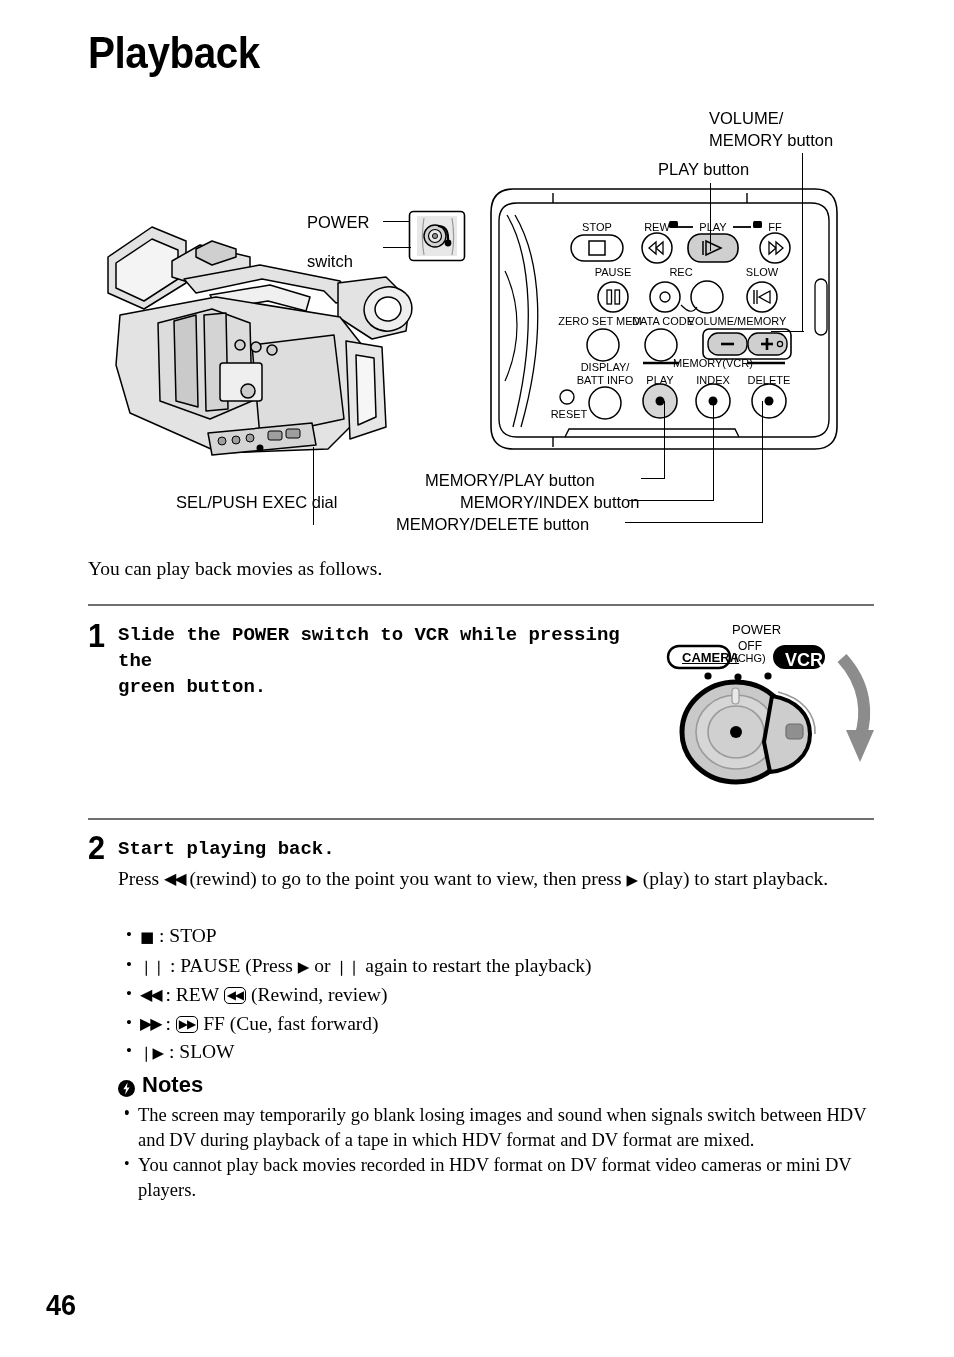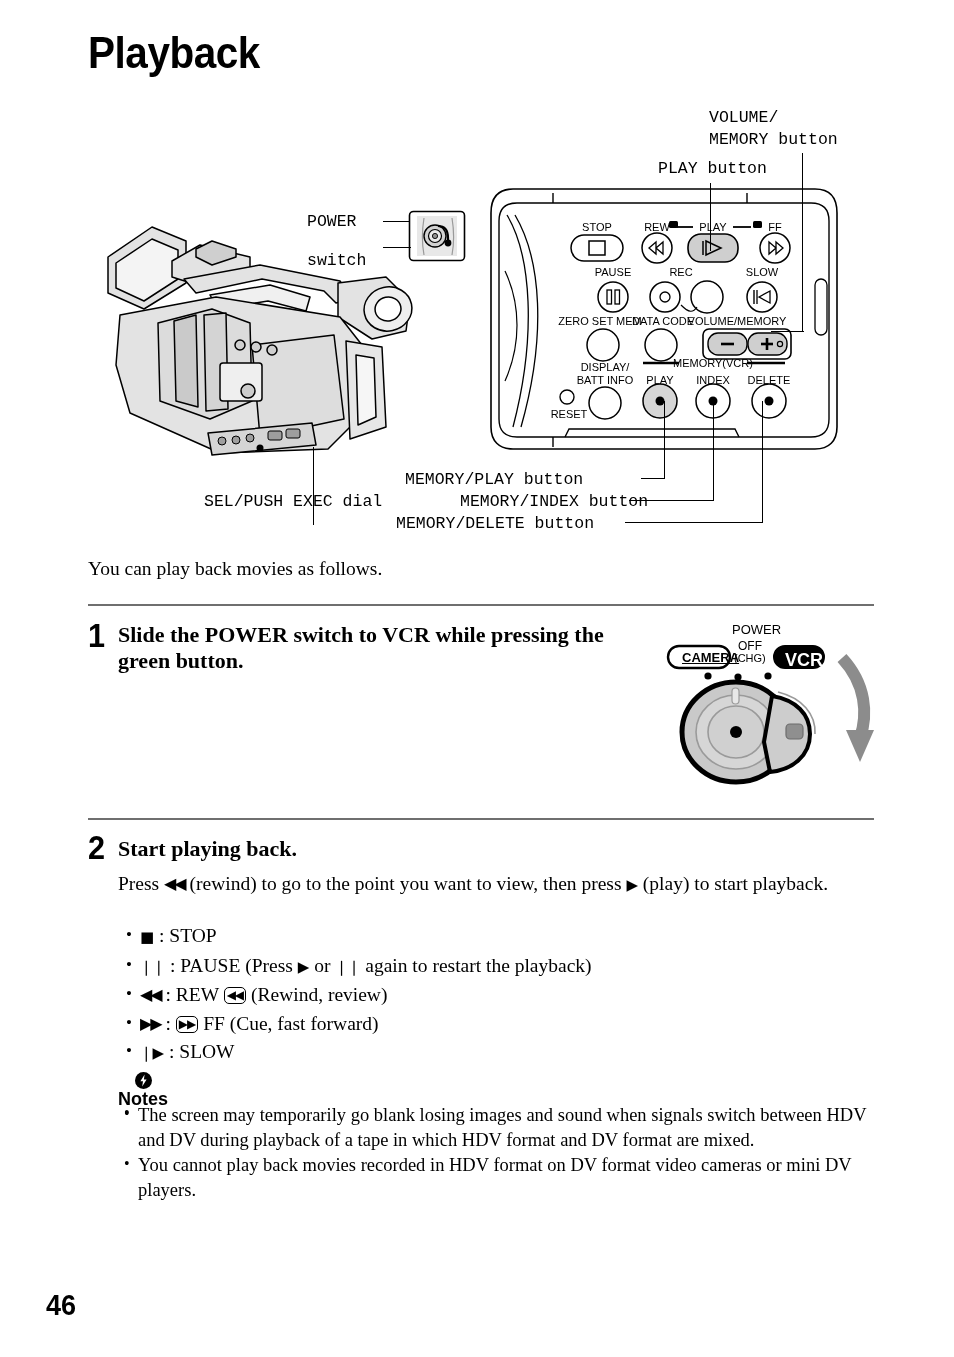--- a/index.html
+++ b/index.html
@@ -25,21 +25,21 @@
     letter-spacing: -0.5px;
     transform: scaleX(0.92);
     transform-origin: left top;
   }
 
   
   .figure { position: absolute; left: 0; top: 95px; width: 954px; height: 450px; }
 
   .callout-label {
     position: absolute;
-    font-family: Liberation Mono, monospace;
+    font-family: Liberation Sans, sans-serif;
     font-size: 16.5px;
     line-height: 22px;
     white-space: nowrap;
     color: #000;
   }
   .lead { position: absolute; background: #000; }
   .lead.h { height: 1.4px; }
   .lead.v { width: 1.4px; }
 
   
@@ -65,32 +65,32 @@
   .step-num {
     position: absolute;
     font-family: "Liberation Sans", sans-serif;
     font-weight: bold;
     font-size: 34px;
     transform: scaleX(0.9);
     transform-origin: left top;
   }
   .step-head {
     position: absolute;
-    font-family: Liberation Serif, serif;
+    font-family: Liberation Mono, monospace;
     font-weight: bold;
-    font-size: 22px;
+    font-size: 19px;
     line-height: 26px;
   }
 
   .step2-body {
     position: absolute;
     left: 118px; top: 866px;
     width: 760px;
     font-size: 19.5px;
-    line-height: 36px;
+    line-height: 26px;
   }
   .glyph { font-family: "DejaVu Sans", sans-serif; font-size: 16px; vertical-align: 1px; letter-spacing: -2px;}
   .glyph2 { font-family: "DejaVu Sans", sans-serif; font-size: 15px; vertical-align: 0px; }
 
   .bullets {
     position: absolute;
     left: 124px; top: 922px;
     width: 740px;
     font-size: 19.5px;
     line-height: 28.6px;
@@ -109,22 +109,22 @@
     vertical-align: 2px;
     letter-spacing: -1px;
   }
 
   
   .notes-head {
     position: absolute;
     left: 118px; top: 1072px;
     font-family: "Liberation Sans", sans-serif;
     font-weight: bold;
-    font-size: 18px;
-    display: flex; align-items: center;  flex-direction: column;
+    font-size: 22px;
+    display: flex; align-items: center; gap: 7px;
   }
   .notes-icon {
     width: 17px; height: 17px;
     display: inline-block;
   }
   .notes-list {
     position: absolute;
     left: 122px; top: 1102px;
     width: 770px;
     font-size: 18.5px;
@@ -324,22 +324,22 @@
       <circle cx="228" cy="226" r="4.5" fill="#000"></circle>
       <circle cx="284" cy="226" r="17" fill="#ffffff" stroke="#000" stroke-width="1.5"></circle>
       <circle cx="284" cy="226" r="4.5" fill="#000"></circle>
     </svg>
 
     <div class="lead v" style="left:710px; top:88px; height:68px;"></div>
 
     <div class="lead v" style="left:802px; top:58px; height:178px;"></div>
     <div class="lead h" style="left:771px; top:236px; width:33px;"></div>
 
-    <div class="callout-label" style="left:176px; top:396px;margin-left:28px;">SEL/PUSH EXEC dial</div>
-    <div class="callout-label" style="left:405px; top:374px;">MEMORY/PLAY button</div>
+    <div class="callout-label" style="left:176px; top:396px;">SEL/PUSH EXEC dial</div>
+    <div class="callout-label" style="left:425px; top:374px;">MEMORY/PLAY button</div>
     <div class="callout-label" style="left:412px; top:396px;margin-left:48px;">MEMORY/INDEX button</div>
     <div class="callout-label" style="left:396px; top:418px;">MEMORY/DELETE button</div>
 
     <div class="lead h" style="left:641px; top:383px; width:24px;"></div>
     <div class="lead v" style="left:664px; top:306px; height:78px;"></div>
     <div class="lead h" style="left:629px; top:405px; width:85px;"></div>
     <div class="lead v" style="left:713px; top:306px; height:100px;"></div>
     <div class="lead h" style="left:625px; top:427px; width:138px;"></div>
     <div class="lead v" style="left:762px; top:306px; height:122px;"></div>
   </div>

